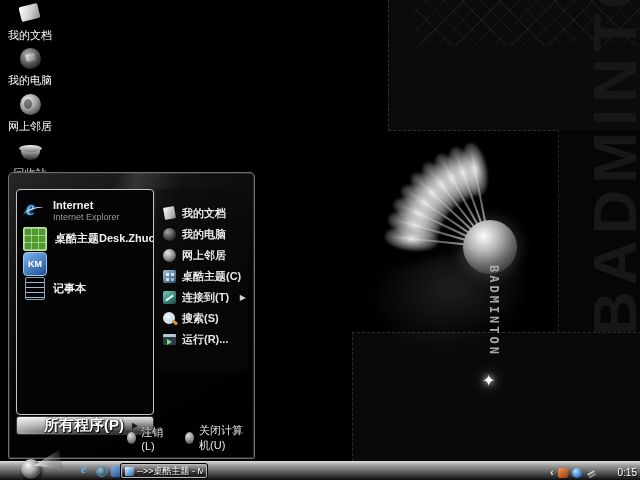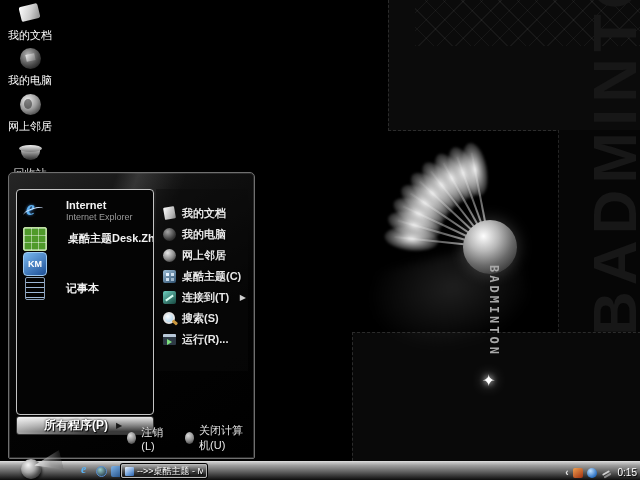--- a/index.html
+++ b/index.html
@@ -74,32 +74,32 @@
   
   .start-menu{position:absolute;left:8px;top:172px;width:245px;height:285px;z-index:10;
      background:linear-gradient(150deg,#262626 0%,#101010 28%,#030303 60%,#000 100%);
      border:1px solid #6f6f6f;border-radius:5px 5px 2px 2px;
      box-shadow:inset 0 0 0 1px #2a2a2a,0 2px 8px rgba(0,0,0,.9);}
   .menu-shine{position:absolute;left:0;top:0;right:0;height:70px;border-radius:5px 5px 0 0;
      background:linear-gradient(110deg,transparent 40%,rgba(255,255,255,.13) 48%,rgba(255,255,255,.02) 62%,transparent 66%);
      pointer-events:none;}
   .menu-left{position:absolute;left:7px;top:16px;width:138px;height:226px;background:#040404;
      border:1px solid #c4c4c4;border-radius:4px;padding:5px 0 0 0;box-sizing:border-box;overflow:hidden;}
-  .ml-item{display:flex;align-items:center;gap:21px;height:25px;padding:0 6px;}
+  .ml-item{display:flex;align-items:center;gap:8px;height:25px;padding:0 6px;}
   .ml-item.first{height:31px;}
   .ml-text{display:flex;flex-direction:column;line-height:1.15;}
   .ml-label{font-size:11px;font-weight:bold;color:#f2f2f2;white-space:nowrap;}
   .ml-sub{font-size:9px;color:#9a9a9a;}
   .all-programs{position:absolute;left:7px;top:243px;width:138px;height:19px;border-radius:3px;
      background:linear-gradient(180deg,#efefef,#9d9d9d 45%,#4a4a4a 80%,#202020);
      background-image:linear-gradient(90deg,rgba(255,255,255,.55),rgba(255,255,255,0) 55%),
         linear-gradient(180deg,#e8e8e8,#8f8f8f 45%,#3a3a3a 85%);
      display:flex;align-items:center;gap:8px;padding-left:27px;box-sizing:border-box;
      border:1px solid #333;}
-  .ap-label{font-size:12px;font-weight:bold;color:#fff;text-shadow:0 0 2px #000,1px 1px 1px #000;}
+  .ap-label{font-size:15px;font-weight:bold;color:#fff;text-shadow:0 0 2px #000,1px 1px 1px #000;}
   .ap-arrow{font-size:8px;color:#181818;}
   .menu-right{position:absolute;left:147px;top:16px;width:92px;height:168px;
      background:rgba(10,10,10,.45);padding-top:14px;}
   .mr-item{display:flex;align-items:center;gap:5px;height:21px;padding:0 2px 0 6px;}
   .mr-label{font-size:11px;font-weight:bold;color:#e8e8e8;white-space:nowrap;flex:1;
      text-shadow:1px 1px 1px #000;}
   .mr-arrow{font-size:8px;color:#cfcfcf;}
   .menu-footer{position:absolute;left:118px;bottom:5px;display:flex;gap:16px;align-items:center;}
   .mf-item{display:flex;align-items:center;gap:5px;}
   .fic{width:12px;height:12px;border-radius:50%;
@@ -182,21 +182,21 @@
      background:linear-gradient(145deg,#eef4ff,#6f9fd8 60%,#2a5fa8);}
   .tb-label{font-size:9px;color:#fff;white-space:nowrap;overflow:hidden;text-overflow:clip;
      text-shadow:1px 1px 1px #000;}
   .tray{position:absolute;right:3px;bottom:2px;display:flex;align-items:center;gap:4px;}
   .tray-chevron{color:#e8e8e8;font-size:10px;font-weight:bold;}
   .tr-orange{width:10px;height:10px;border-radius:2px;background:linear-gradient(145deg,#f0a050,#a03010);}
   .tr-blue{width:10px;height:10px;border-radius:50%;background:radial-gradient(circle at 35% 30%,#bfe0ff,#2a6fc0 70%);}
   .tr-pen{width:10px;height:10px;position:relative;}
   .tr-pen::before{content:"";position:absolute;left:1px;top:4px;width:8px;height:2px;background:#cfcfcf;
      transform:rotate(-30deg);border-radius:1px;box-shadow:0 3px 0 rgba(200,200,200,.6);}
-  .clock{font-size:10px;color:#fff;margin-left:3px;text-shadow:1px 1px 1px #000;}
+  .clock{font-size:10px;color:#fff;margin-left:18px;text-shadow:1px 1px 1px #000;}
 </style>
 </head>
 <body>
 
 <div class="screen">
 
   <div class="wp">
     <div class="wp-topright"></div>
     <div class="wp-mesh-top mesh"></div>
     <div class="wp-right-strip"></div>

